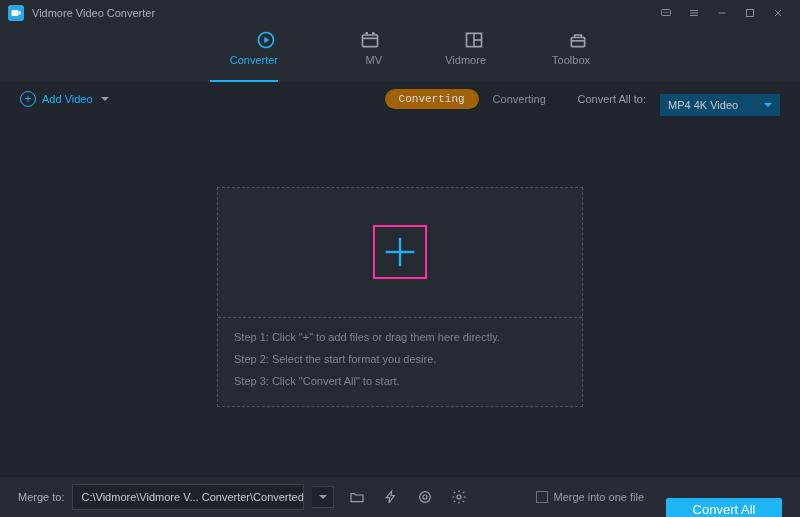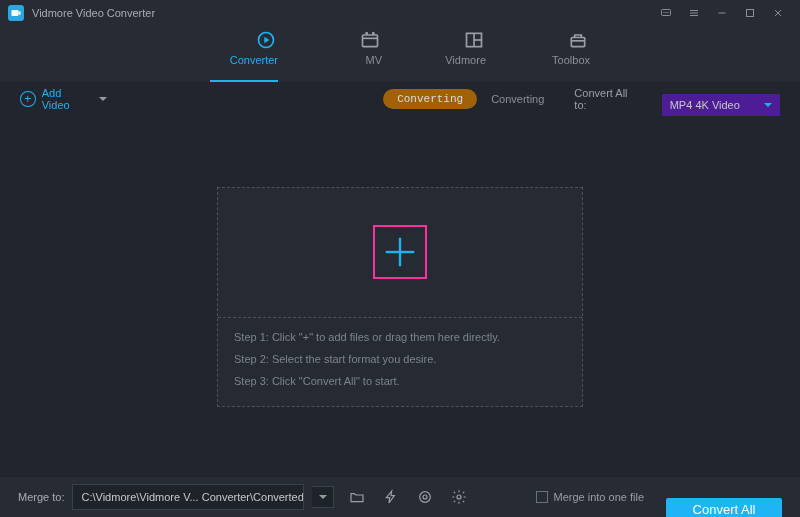--- a/index.html
+++ b/index.html
@@ -91,24 +91,24 @@
     color: #8b8f96;
     cursor: pointer;
   }
   .seg .seg-btn.active {
     background: #a16207;
     border-radius: 10px;
     color: #d8dbdf;
     font-family: Liberation Mono, monospace;
   }
   .toolbar .flex { flex: 1; }
-  .convert-to-label { color: #9a9ea5; margin-right: 12px; }
+  .convert-to-label { color: #9a9ea5; margin-right: 6px; }
   .format-dd {
     width: 120px; height: 22px;
-    background: #4c1d95;
+    background: #0c4a6e;
     display: flex; align-items: center; justify-content: space-between;
     padding: 0 8px;
     color: #c6c9cf;
     cursor: pointer;
     font-size: 11px;
     margin-top: 12px;
   }
   .format-dd .dd-caret {
     width: 0; height: 0;
     border-left: 4px solid transparent;

